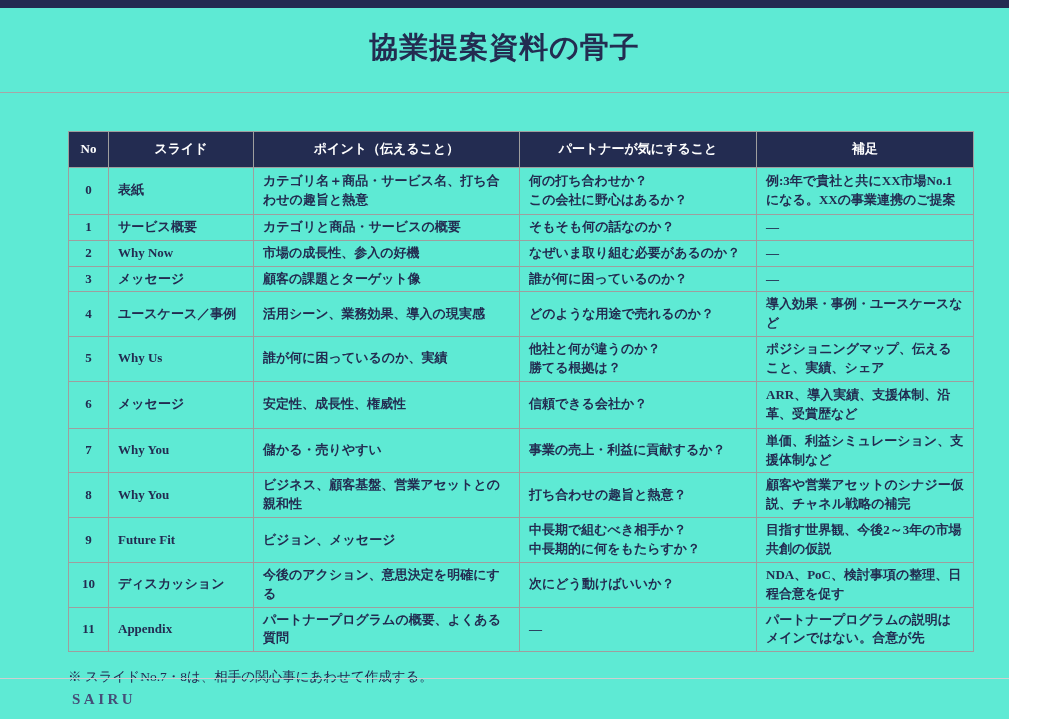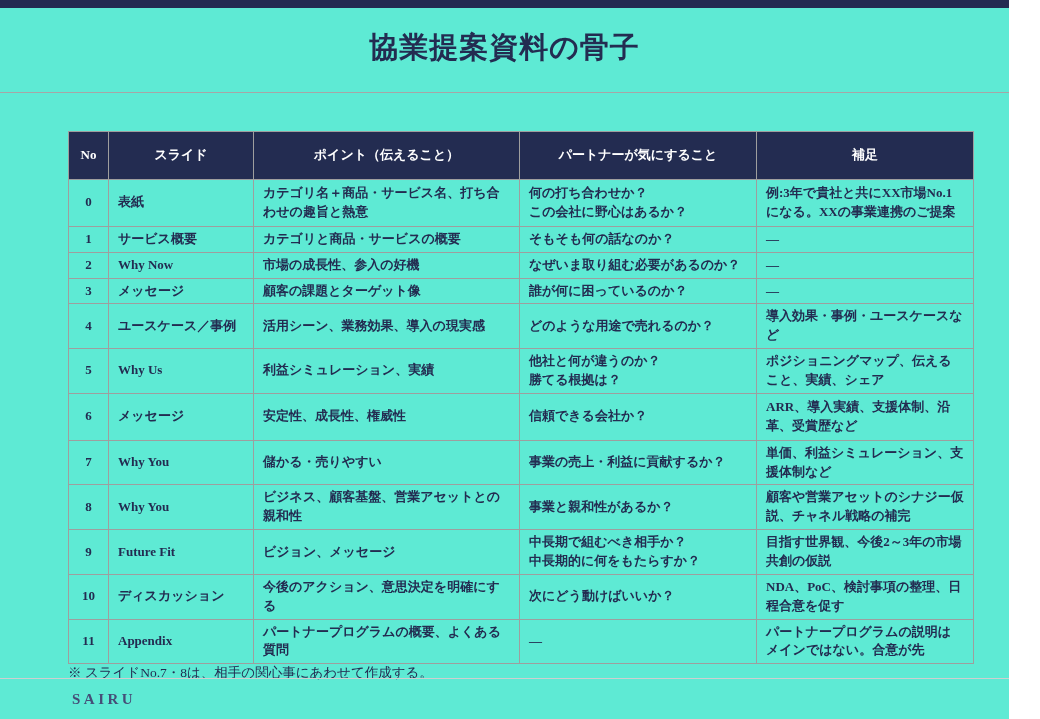--- a/index.html
+++ b/index.html
@@ -52,21 +52,21 @@
     vertical-align:middle;
     font-size:13px;
     line-height:1.45;
   }
   thead th{
     background:var(--navy);
     color:#fff;
     font-weight:bold;
     text-align:center;
     height:24px;
-    padding:14px 4px;
+    padding:8px 4px;
   }
   tbody td{
     color:var(--navy);
     font-weight:bold;
     padding:3px 9px;
     white-space:pre-line;
   }
   td.c-no{
     text-align:center;
     padding:3px 2px;
@@ -78,21 +78,21 @@
   tbody tr:nth-child(4) td{height:24px;}
   tbody tr:nth-child(5) td{height:35px;}
   tbody tr:nth-child(6) td{height:43px;}
   tbody tr:nth-child(7) td{height:47px;}
   tbody tr:nth-child(8) td{height:43px;}
   tbody tr:nth-child(9) td{height:42px;}
   tbody tr:nth-child(10) td{height:43px;}
   tbody tr:nth-child(11) td{height:43px;}
   tbody tr:nth-child(12) td{height:42px;}
   .footnote{
-    margin-top:0;
+    margin-top:16px;
     font-size:13.5px;
     color:var(--navy);
   }
   .footer{
     position:absolute;
     left:0;
     right:0;
     bottom:0;
     height:41px;
     border-top:1px solid var(--footer-rule);
@@ -168,21 +168,21 @@
         <tr>
           <td class="c-no">4</td>
           <td>ユースケース／事例</td>
           <td>活用シーン、業務効果、導入の現実感</td>
           <td>どのような用途で売れるのか？</td>
           <td>導入効果・事例・ユースケースなど</td>
         </tr>
         <tr>
           <td class="c-no">5</td>
           <td>Why Us</td>
-          <td>利益シミュレーション、実績</td>
+          <td>誰が何に困っているのか、実績</td>
           <td>他社と何が違うのか？
 勝てる根拠は？</td>
           <td>ポジショニングマップ、伝えること、実績、シェア</td>
         </tr>
         <tr>
           <td class="c-no">6</td>
           <td>メッセージ</td>
           <td>安定性、成長性、権威性</td>
           <td>信頼できる会社か？</td>
           <td>ARR、導入実績、支援体制、沿革、受賞歴など</td>
@@ -191,21 +191,21 @@
           <td class="c-no">7</td>
           <td>Why You</td>
           <td>儲かる・売りやすい</td>
           <td>事業の売上・利益に貢献するか？</td>
           <td>単価、利益シミュレーション、支援体制など</td>
         </tr>
         <tr>
           <td class="c-no">8</td>
           <td>Why You</td>
           <td>ビジネス、顧客基盤、営業アセットとの親和性</td>
-          <td>事業と親和性があるか？</td>
+          <td>打ち合わせの趣旨と熱意？</td>
           <td>顧客や営業アセットのシナジー仮説、チャネル戦略の補完</td>
         </tr>
         <tr>
           <td class="c-no">9</td>
           <td>Future Fit</td>
           <td>ビジョン、メッセージ</td>
           <td>中長期で組むべき相手か？
 中長期的に何をもたらすか？</td>
           <td>目指す世界観、今後2～3年の市場共創の仮説</td>
         </tr>

